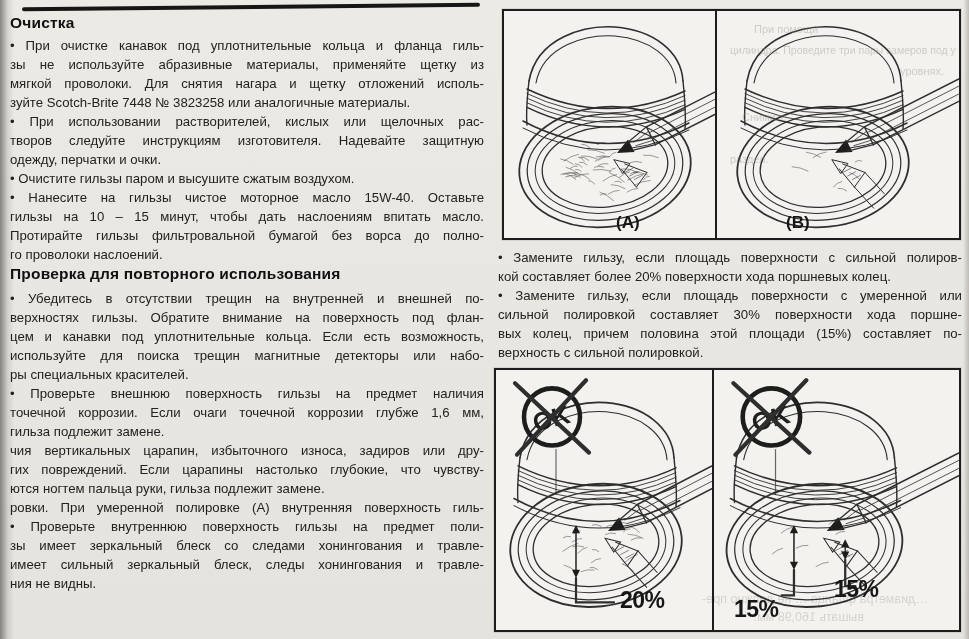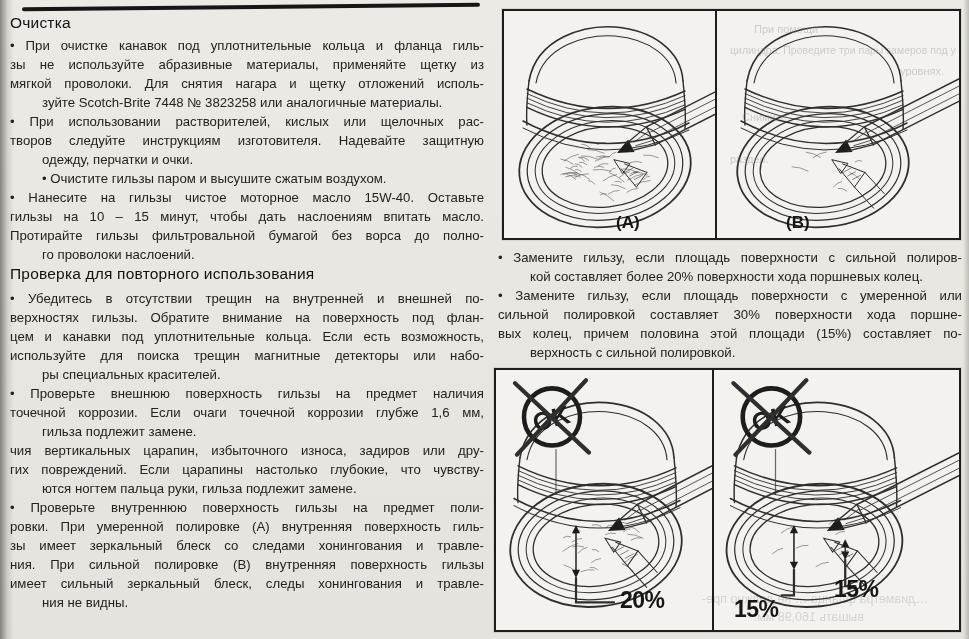--- a/index.html
+++ b/index.html
@@ -6,28 +6,28 @@
   body{font-family:"Liberation Sans","DejaVu Sans",sans-serif;background:#e9e7e2;position:relative;}
   .page{position:absolute;inset:0;background:linear-gradient(180deg,#eceae5 0%,#e9e7e2 40%,#e5e3de 100%);}
   .edge-left{position:absolute;left:0;top:0;width:14px;height:100%;
     background:linear-gradient(90deg,rgba(52,50,45,.55),rgba(52,50,45,.12) 55%,rgba(52,50,45,0));}
   .edge-right{position:absolute;right:0;top:0;width:6px;height:100%;
     background:linear-gradient(270deg,rgba(110,106,98,.35),rgba(110,106,98,0));}
   .top-rule{position:absolute;left:22px;top:5px;width:458px;height:4px;background:#161616;
     transform:rotate(-0.55deg);border-radius:2px;}
 
   .col-left{position:absolute;left:10px;top:8px;width:474px;color:#1f1f1f;}
-  h2.sec{font-size:15.5px;font-weight:normal;color:#111;margin:0;letter-spacing:.2px;}
+  h2.sec{font-size:15.5px;font-weight:bold;color:#111;margin:0;letter-spacing:.2px;}
   .h1{position:absolute;left:0;top:6px;}
   .h2{position:absolute;left:0;top:257px;}
   .block{position:absolute;left:0;width:474px;font-size:13.2px;}
   .blk1{top:28px;}
   .blk2{top:281px;}
   .tline{line-height:19px;text-align:justify;text-align-last:justify;white-space:nowrap;color:#222;}
-  .tline.last{text-align-last:left;margin-left:32px;}
+  .tline.last{text-align-last:left;}
   .para{margin:0 0 0 0;}
 
   .rtext{position:absolute;left:498px;top:248px;width:464px;font-size:13.2px;color:#222;}
 
   .figure{position:absolute;background:#f3f2ee;border:2.5px solid #1d1d1d;box-shadow:0 0 0 1px rgba(0,0,0,.08);}
   .fig1{left:502px;top:9px;width:455px;height:227px;}
   .fig2{left:494px;top:368px;width:463px;height:260px;}
   .divider{position:absolute;top:0;bottom:0;width:2px;background:#1d1d1d;}
   .fig1 .divider{left:211px;}
   .fig2 .divider{left:216px;}
@@ -91,24 +91,23 @@
           <div class="tline">•  Проверьте внешнюю поверхность гильзы на предмет наличия</div>
           <div class="tline">точечной коррозии. Если очаги точечной коррозии глубже 1,6 мм,</div>
           <div class="tline last">гильза подлежит замене.</div>
         </div>
       <div class="para">
           <div class="tline">чия вертикальных царапин, избыточного износа, задиров или дру-</div>
           <div class="tline">гих повреждений. Если царапины настолько глубокие, что чувству-</div>
           <div class="tline last">ются ногтем пальца руки, гильза подлежит замене.</div>
         </div>
       <div class="para">
+          <div class="tline">ровки. При умеренной полировке (А) внутренняя поверхность гиль-</div>
           <div class="tline">•  Проверьте внутреннюю поверхность гильзы на предмет поли-</div>
-          <div class="tline">ровки. При умеренной полировке (А) внутренняя поверхность гиль-</div>
           <div class="tline">зы имеет зеркальный блеск со следами хонингования и травле-</div>
-          <div class="tline">ния. При сильной полировке (В) внутренняя поверхность гильзы</div>
           <div class="tline">имеет сильный зеркальный блеск, следы хонингования и травле-</div>
           <div class="tline last">ния не видны.</div>
         </div>
     </div>
   </div>
 
   <div class="figure fig1">
     <div class="panel pA">
         <svg viewBox="0 0 211 227" preserveAspectRatio="none">
           <path d="M 25,70 C 33,26 81,14 111,16 C 149,19 177,40 179,70" fill="none" stroke="#2e2e2e" stroke-width="1.6" stroke-linecap="round"></path>

